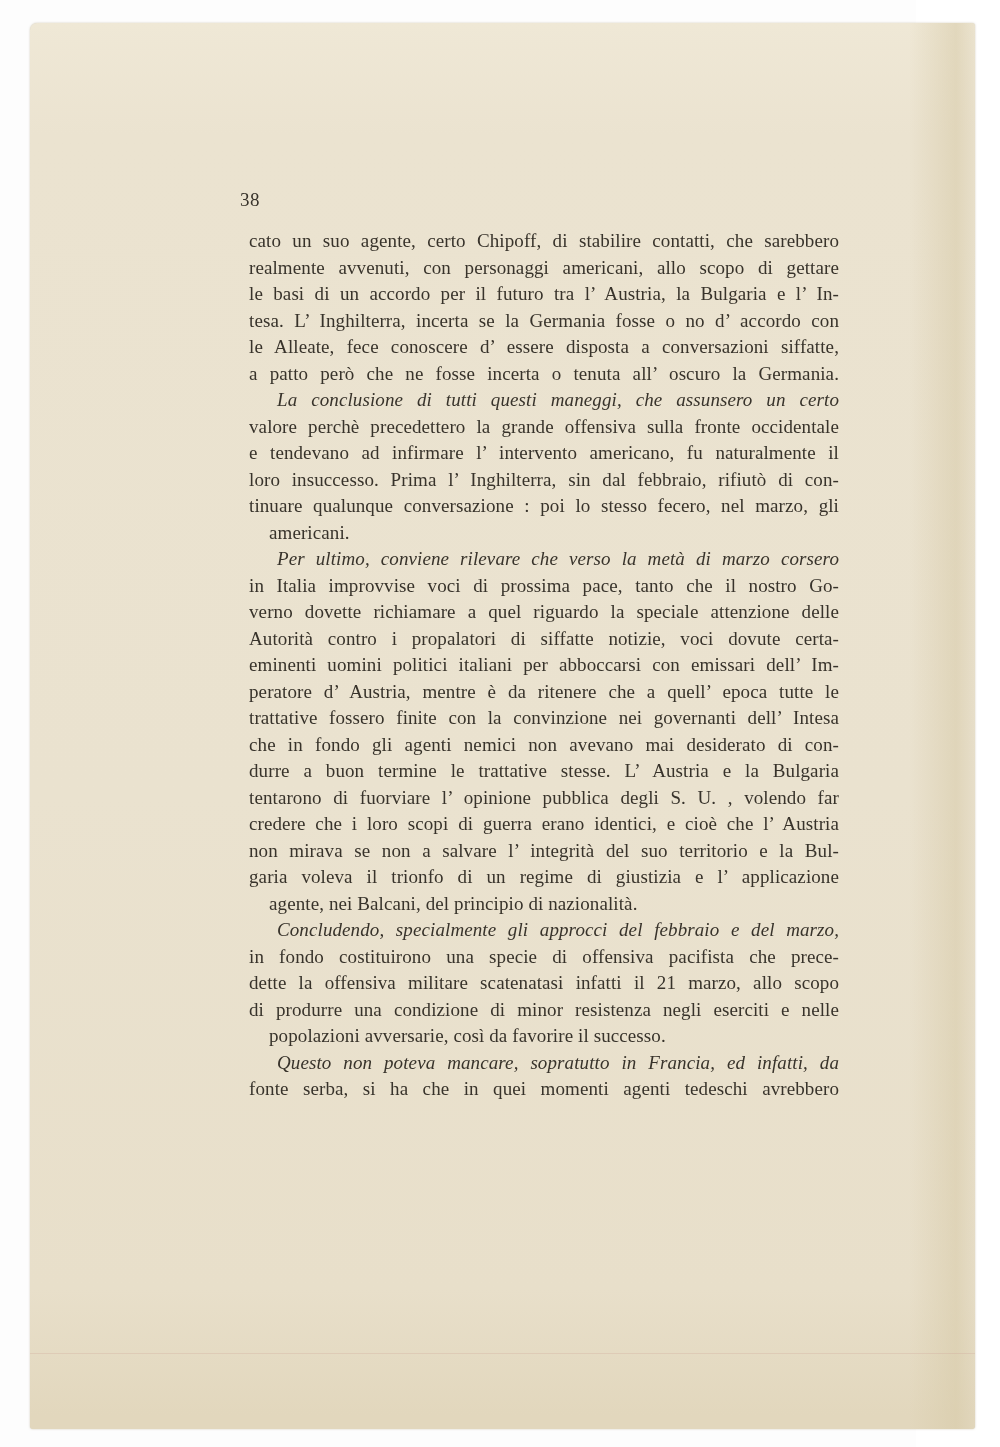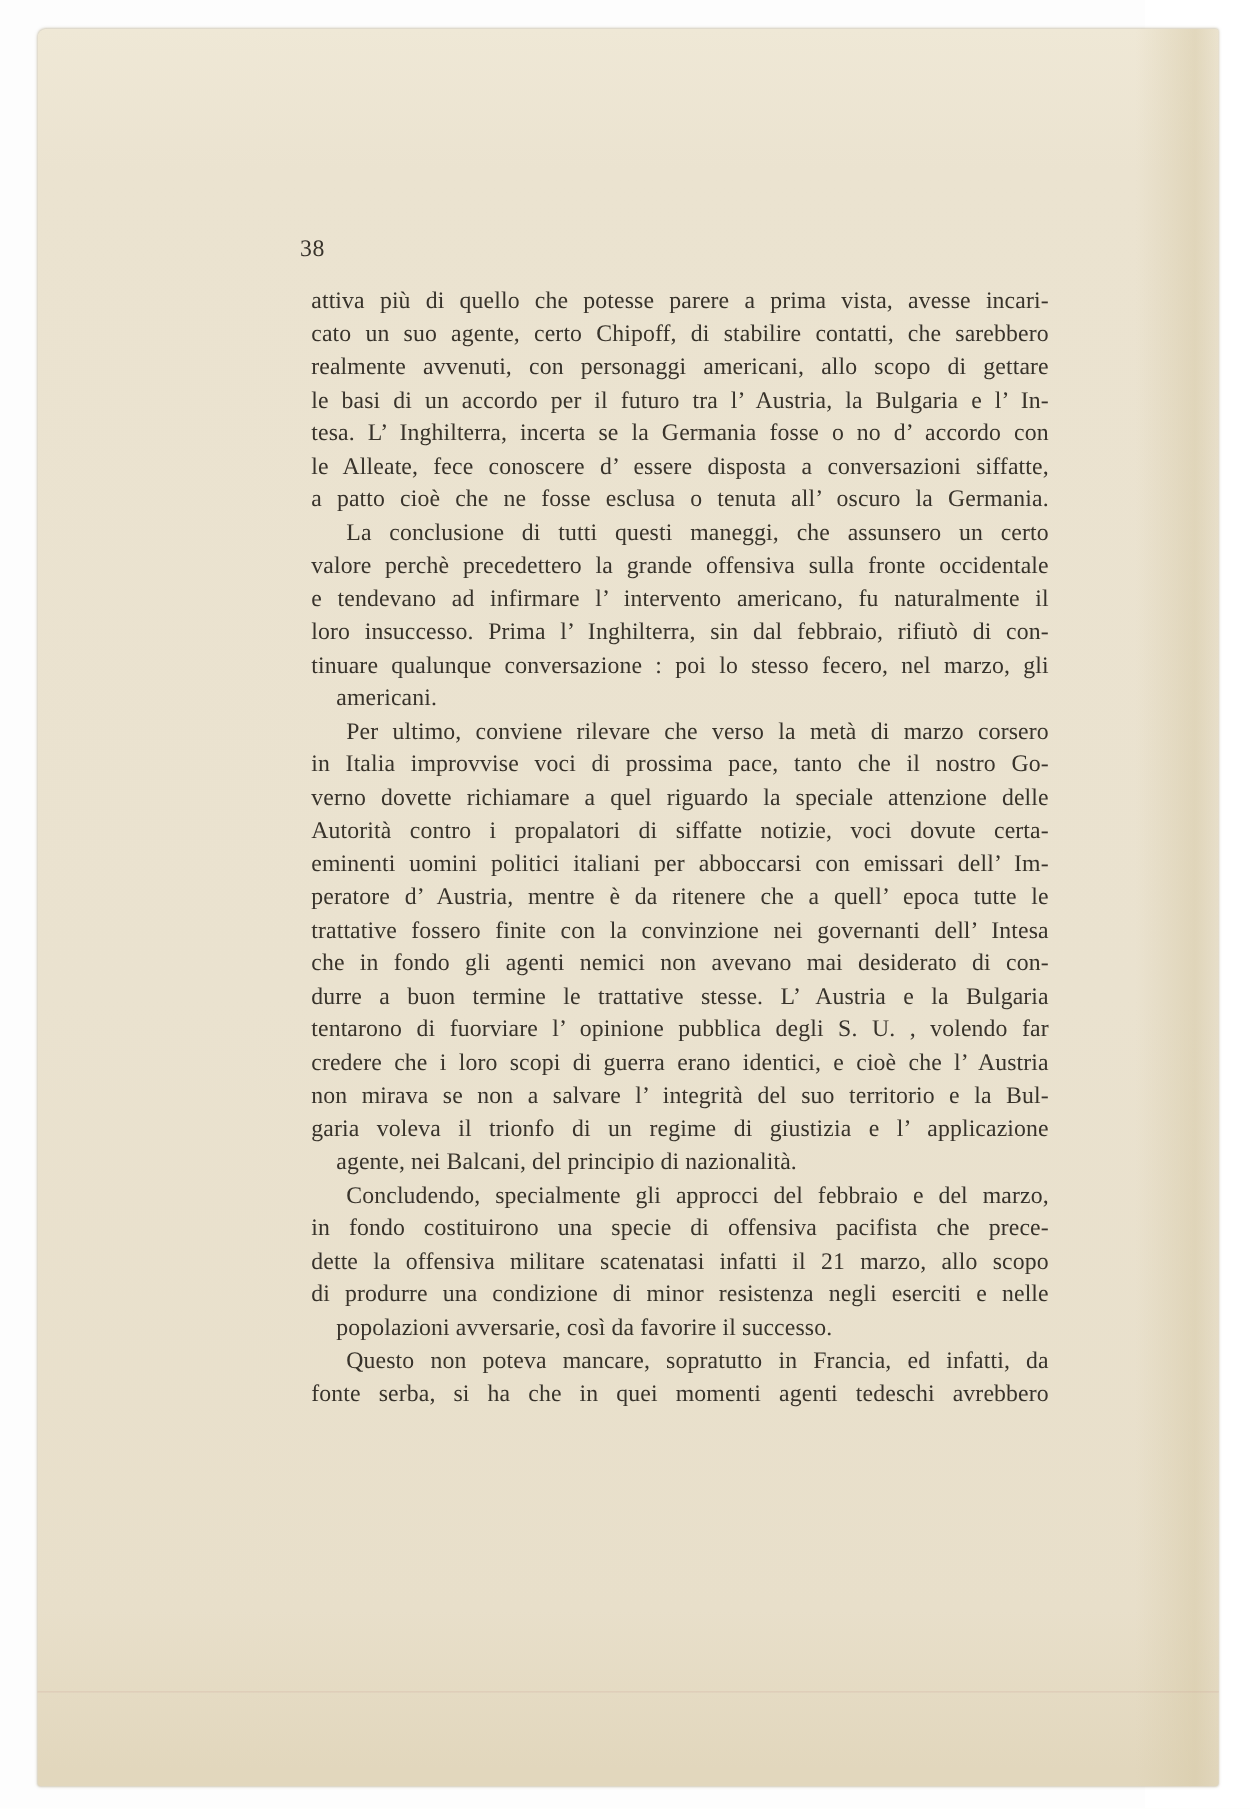--- a/index.html
+++ b/index.html
@@ -57,38 +57,37 @@
   .line {
     font-size: 19px;
     line-height: 26.5px;
     height: 26.5px;
     text-align: justify;
     text-align-last: justify;
     white-space: normal;
     letter-spacing: 0.1px;
   }
   .line.flush { text-align-last: left; margin-left: 20px; }
-  .line.indent { text-indent: 28px; }
+  .line.indent { text-indent: 28px; font-style: italic; }
 </style>
 </head>
 <body>
 
 <div class="viewport">
   <div class="scan-page">
     <div class="scan-artifact-line"></div>
     <div class="page-number">38</div>
     <div class="text-block">
         <div class="para">
-          <div class="line">attiva più di quello che potesse parere a prima vista, avesse incari-</div>
           <div class="line">cato un suo agente, certo Chipoff, di stabilire contatti, che sarebbero</div>
           <div class="line">realmente avvenuti, con personaggi americani, allo scopo di gettare</div>
           <div class="line">le basi di un accordo per il futuro tra l’ Austria, la Bulgaria e l’ In-</div>
           <div class="line">tesa. L’ Inghilterra, incerta se la Germania fosse o no d’ accordo con</div>
           <div class="line">le Alleate, fece conoscere d’ essere disposta a conversazioni siffatte,</div>
-          <div class="line">a patto cioè che ne fosse esclusa o tenuta all’ oscuro la Germania.</div>
+          <div class="line">a patto però che ne fosse incerta o tenuta all’ oscuro la Germania.</div>
         </div>
         <div class="para">
           <div class="line indent">La conclusione di tutti questi maneggi, che assunsero un certo</div>
           <div class="line">valore perchè precedettero la grande offensiva sulla fronte occidentale</div>
           <div class="line">e tendevano ad infirmare l’ intervento americano, fu naturalmente il</div>
           <div class="line">loro insuccesso. Prima l’ Inghilterra, sin dal febbraio, rifiutò di con-</div>
           <div class="line">tinuare qualunque conversazione : poi lo stesso fecero, nel marzo, gli</div>
           <div class="line flush">americani.</div>
         </div>
         <div class="para">

